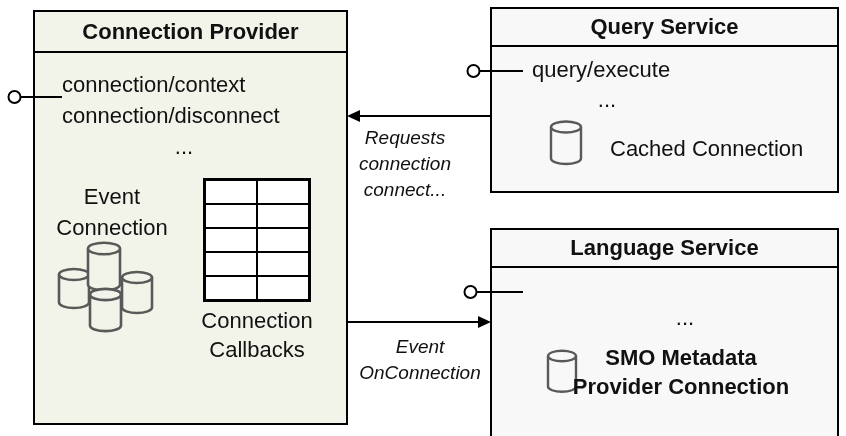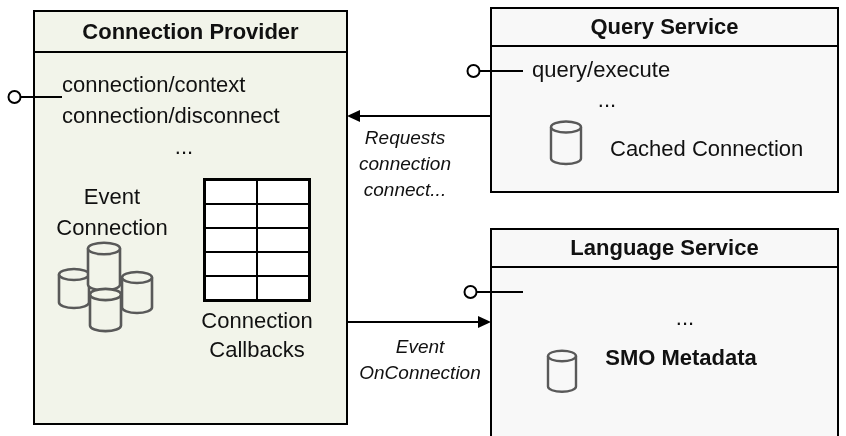--- a/index.html
+++ b/index.html
@@ -115,20 +115,21 @@
   <div class="abs body-text centered" style="left:530px;top:302px;width:310px;">...</div>
 
   <svg class="abs" style="left:546px;top:349px;" width="32" height="45" viewBox="0 0 32 45">
     <g stroke="var(--cylinder-stroke,#595959)" stroke-width="2.4" fill="var(--service-fill,#f8f8f8)">
       <path d="M2,7 V37.5 A14,5.3 0 0 0 30,37.5 V7"></path>
       <ellipse cx="16" cy="7" rx="14" ry="5.3"></ellipse>
     </g>
   </svg>
   <div class="abs body-text centered" style="left:558px;top:343px;width:246px;line-height:29px;font-weight:bold;">
     <div>SMO Metadata</div>
+    <div>Provider Connection</div>
   </div>
 
   <div class="abs flow-label" style="left:335px;top:125px;width:140px;">
     <div>Requests</div>
     <div>connection</div>
     <div>connect...</div>
   </div>
 
   <div class="abs flow-label" style="left:350px;top:334px;width:140px;">
     <div>Event</div>

